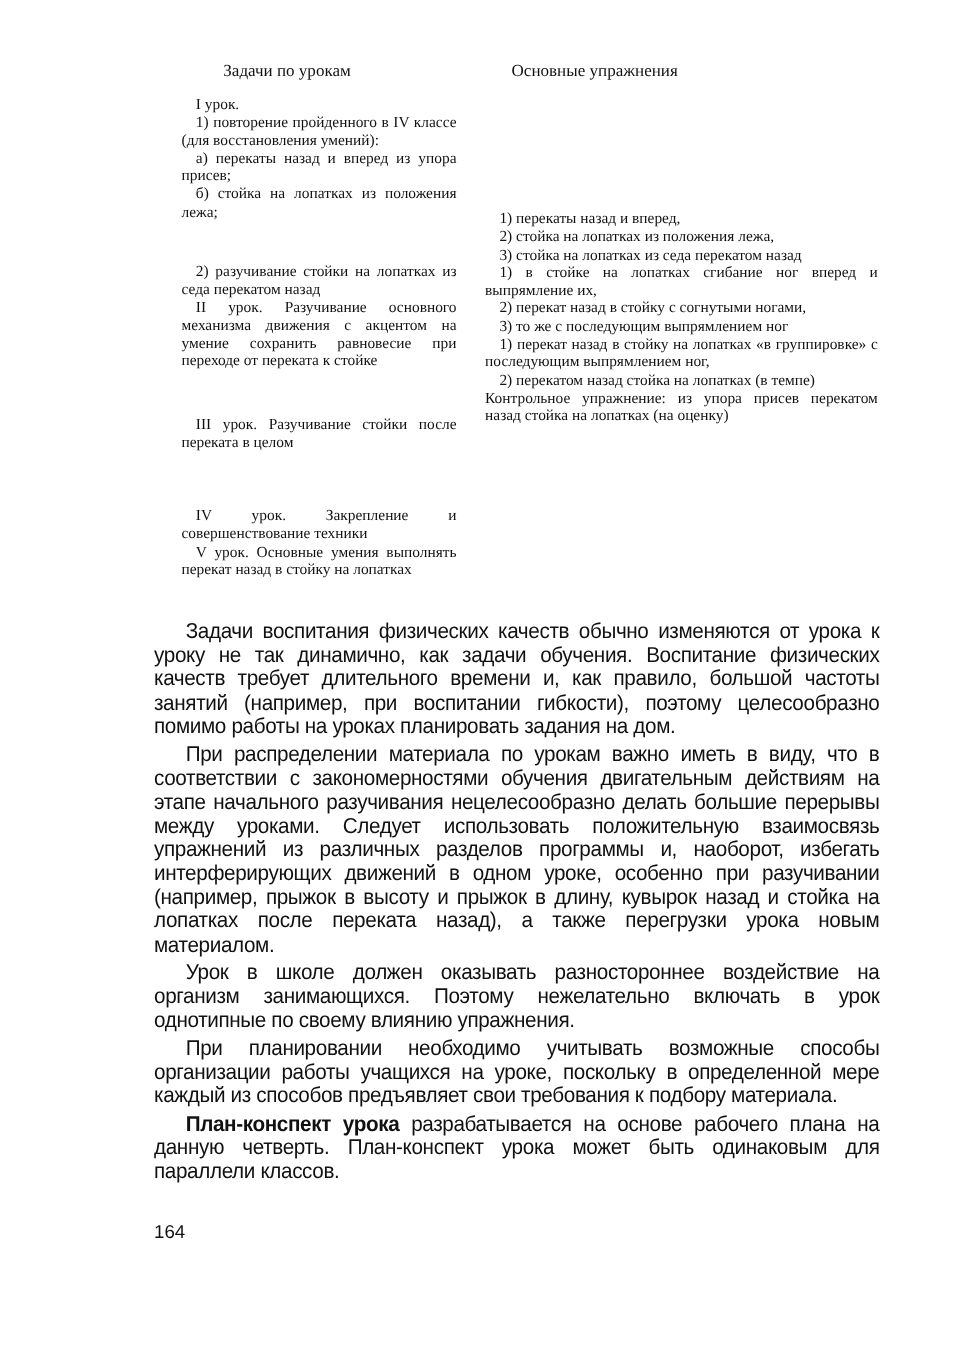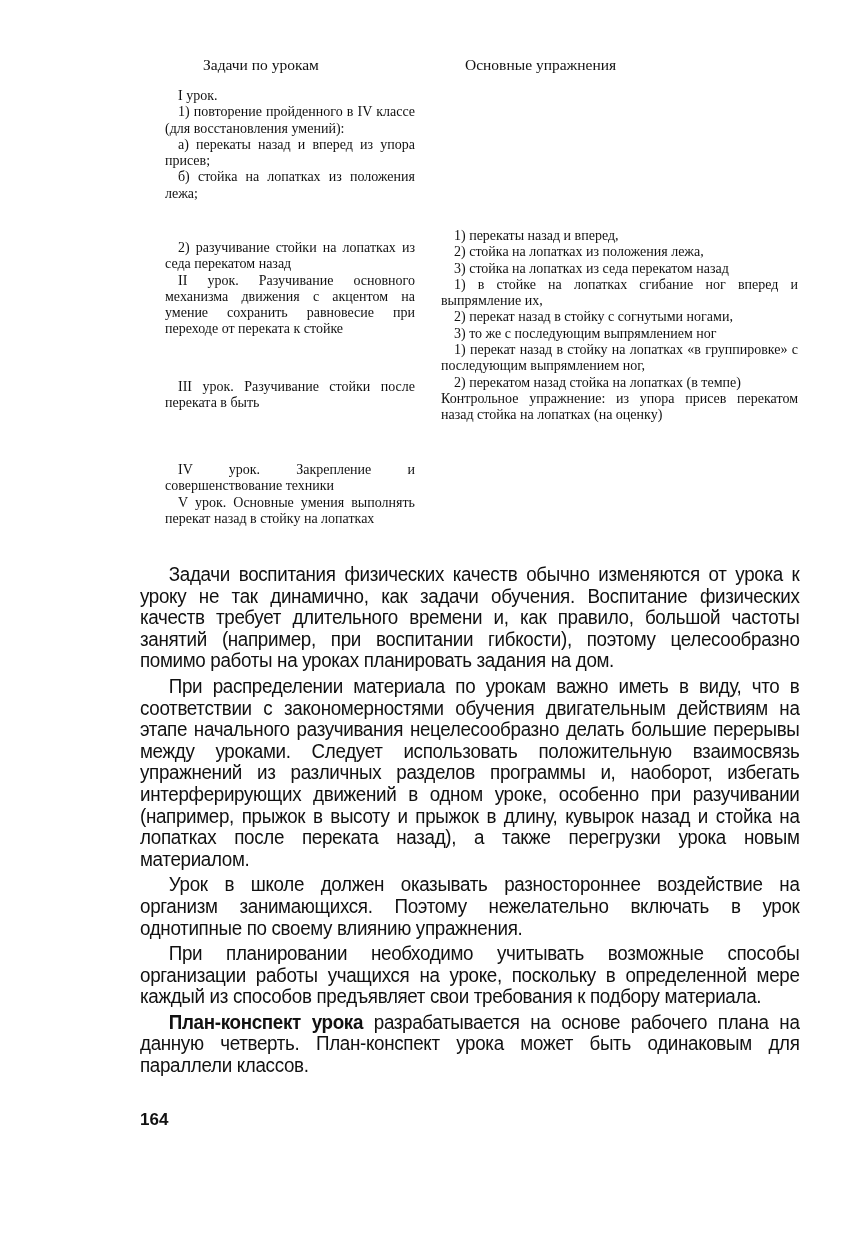--- a/index.html
+++ b/index.html
@@ -11,21 +11,21 @@
   #head-right { left: 465px; }
   .col { position: absolute; font-size: 14px; line-height: 16.3px; text-align: justify; }
   .col p { margin: 0; }
   .ind { text-indent: 13px; }
   .abs { position: absolute; }
   .body-text { position: absolute; left: 140px; width: 687px; font-size: 19.6px; line-height: 21.6px;
                text-align: justify; font-family: "Liberation Sans", "DejaVu Sans", sans-serif;
                letter-spacing: -0.35px; transform: scaleX(0.96); transform-origin: left top; }
   .body-text p { margin: 0 0 4px 0; text-indent: 30px; }
   .bold { font-weight: bold; }
-  #page-number { position: absolute; left: 140px; top: 1110px; font-size: 17px; font-weight: bold;
+  #page-number { position: absolute; left: 140px; top: 1110px; font-size: 17px; font-weight: normal;
                  font-family: "Liberation Sans", sans-serif; }
 </style>
 </head>
 <body>
 
 <div class="page">
 
   <div class="colhead" id="head-left">Задачи по урокам</div>
   <div class="colhead" id="head-right">Основные упражнения</div>
 
@@ -33,28 +33,28 @@
     <p class="ind">I урок.</p>
     <p class="ind">1) повторение пройденного в IV классе (для восстановления умений):</p>
     <p class="ind">а) перекаты назад и вперед из упора присев;</p>
     <p class="ind">б) стойка на лопатках из положения лежа;</p>
   </div>
   <div class="col abs" style="left:165px; top:240px; width:250px;">
     <p class="ind">2) разучивание стойки на лопатках из седа перекатом назад</p>
     <p class="ind">II урок. Разучивание основного механизма движения с акцентом на умение сохранить равновесие при переходе от переката к стойке</p>
   </div>
   <div class="col abs" style="left:165px; top:379px; width:250px;">
-    <p class="ind">III урок. Разучивание стойки после переката в быть</p>
+    <p class="ind">III урок. Разучивание стойки после переката в целом</p>
   </div>
   <div class="col abs" style="left:165px; top:462px; width:250px;">
     <p class="ind">IV урок. Закрепление и совершенствование техники</p>
     <p class="ind">V урок. Основные умения выполнять перекат назад в стойку на лопатках</p>
   </div>
 
-  <div class="col abs" style="left:441px; top:192px; width:357px;margin-top:36px;">
+  <div class="col abs" style="left:441px; top:192px; width:357px;">
     <p class="ind">1) перекаты назад и вперед,</p>
     <p class="ind">2) стойка на лопатках из положения лежа,</p>
     <p class="ind">3) стойка на лопатках из седа перекатом назад</p>
     <p class="ind">1) в стойке на лопатках сгибание ног вперед и выпрямление их,</p>
     <p class="ind">2) перекат назад в стойку с согнутыми ногами,</p>
     <p class="ind">3) то же с последующим выпрямлением ног</p>
     <p class="ind">1) перекат назад в стойку на лопатках «в группировке» с последующим выпрямлением ног,</p>
     <p class="ind">2) перекатом назад стойка на лопатках (в темпе)</p>
     <p>Контрольное упражнение: из упора присев перекатом назад стойка на лопатках (на оценку)</p>
   </div>

